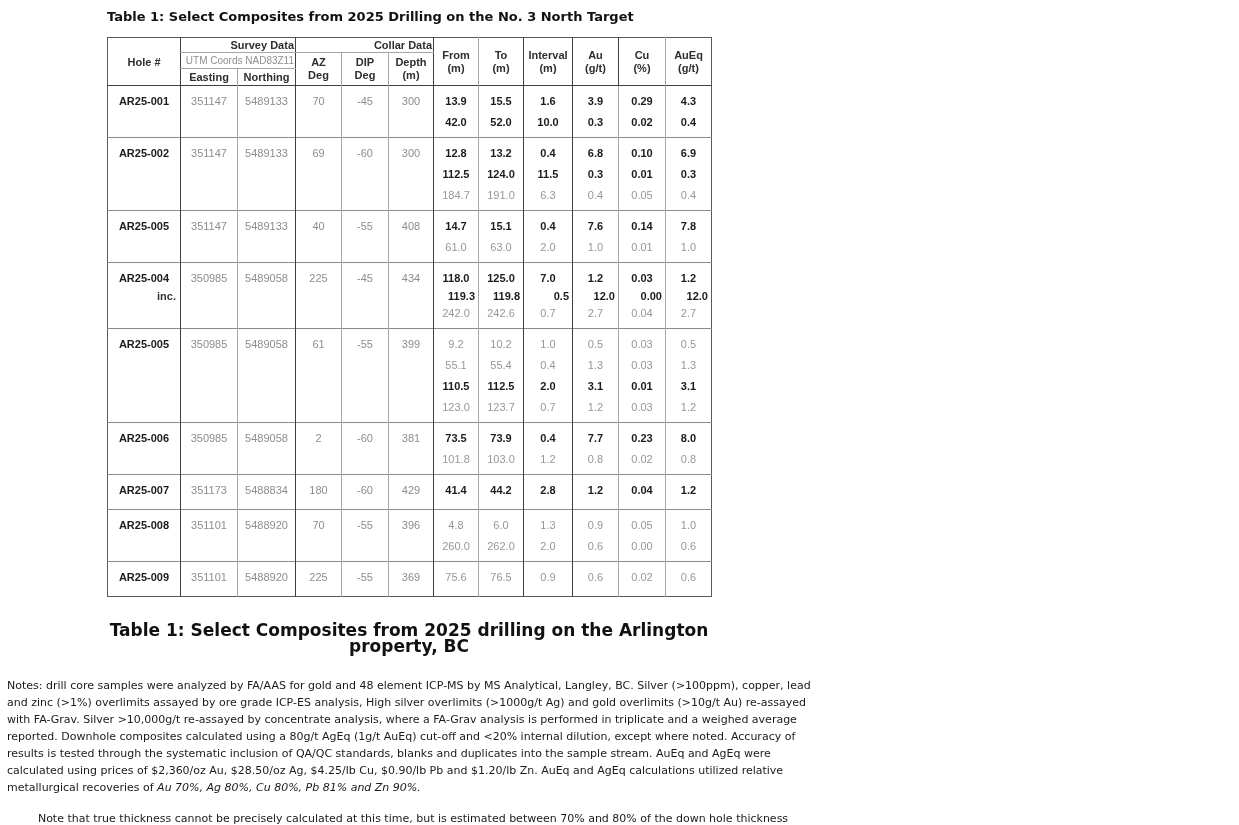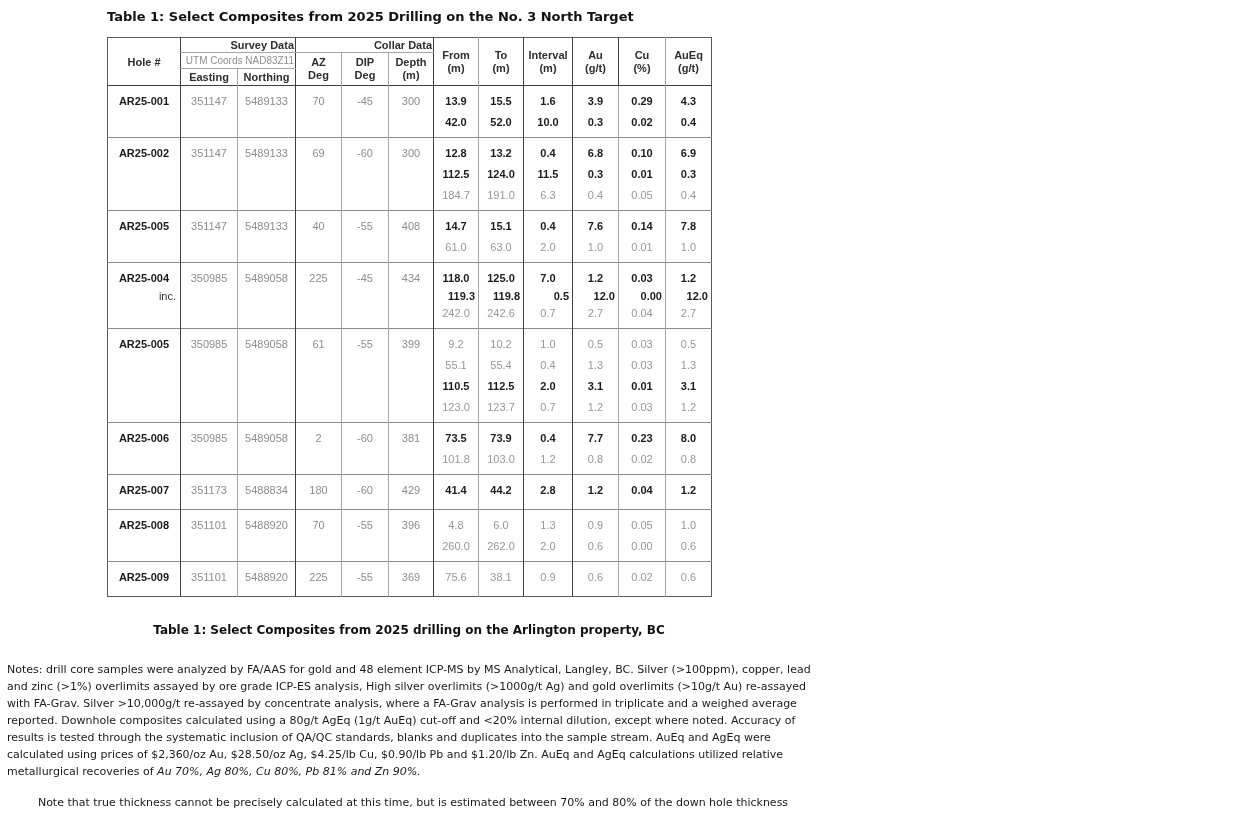--- a/index.html
+++ b/index.html
@@ -46,37 +46,37 @@
   th.utm { font-weight: 400; font-size: 10px; color: #8f8f8f; }
   .c-dark  { border-left: 1px solid #3f3f3f; }
   .c-light { border-left: 1px solid #a6a6a6; }
   th.hb { border-bottom: 1px solid #a6a6a6; text-align: right; }
   thead { border-bottom: 1px solid #3f3f3f; }
   tbody tr { border-top: 1px solid #8a8a8a; }
   tbody tr:first-child { border-top: none; }
   td { vertical-align: top; padding: 0; }
   td.c-hole { padding-top: 5px; padding-bottom: 8px; }
   .hole-id { font-weight: 700; color: #1c1c1c; text-align: center; line-height: 21px; }
-  .hole-note { font-weight: 400; color: #333; text-align: right; padding-right: 4px; line-height: 14px; }
+  .hole-note { font-weight: 700; color: #333; text-align: right; padding-right: 4px; line-height: 14px; }
   td.survey {
     padding-top: 5px; padding-bottom: 4px;
     text-align: center;
     color: #8d8d8d;
     line-height: 21px;
   }
   td.ivcol { padding: 5px 2px 4px; }
   .ln { line-height: 21px; text-align: center; color: #979797; }
   .ln.strong { font-weight: 700; color: #1c1c1c; }
   .ln.tight { line-height: 14px; }
   .ln.r { text-align: right; padding-right: 1px; }
 
   .doc-caption {
     text-align: center;
     font-weight: 700;
-    font-size: 12px;
+    font-size: 17px;
     line-height: 16px;
     color: #111;
     margin-top: 25px;
   }
 
   
   .notes-area { margin-top: 23px; max-width: 812px; }
   .notes-para {
     font-size: 11px;
     line-height: 17px;
@@ -445,21 +445,21 @@
             </td>
             <td class="survey c-dark">351101</td>
             <td class="survey c-light">5488920</td>
             <td class="survey c-dark">225</td>
             <td class="survey c-light">-55</td>
             <td class="survey c-light">369</td>
             <td class="ivcol c-dark">
               <div class="ln muted">75.6</div>
             </td>
             <td class="ivcol c-light">
-              <div class="ln muted">38.1</div>
+              <div class="ln muted">76.5</div>
             </td>
             <td class="ivcol c-dark">
               <div class="ln muted">0.9</div>
             </td>
             <td class="ivcol c-dark">
               <div class="ln muted">0.6</div>
             </td>
             <td class="ivcol c-light">
               <div class="ln muted">0.02</div>
             </td>

